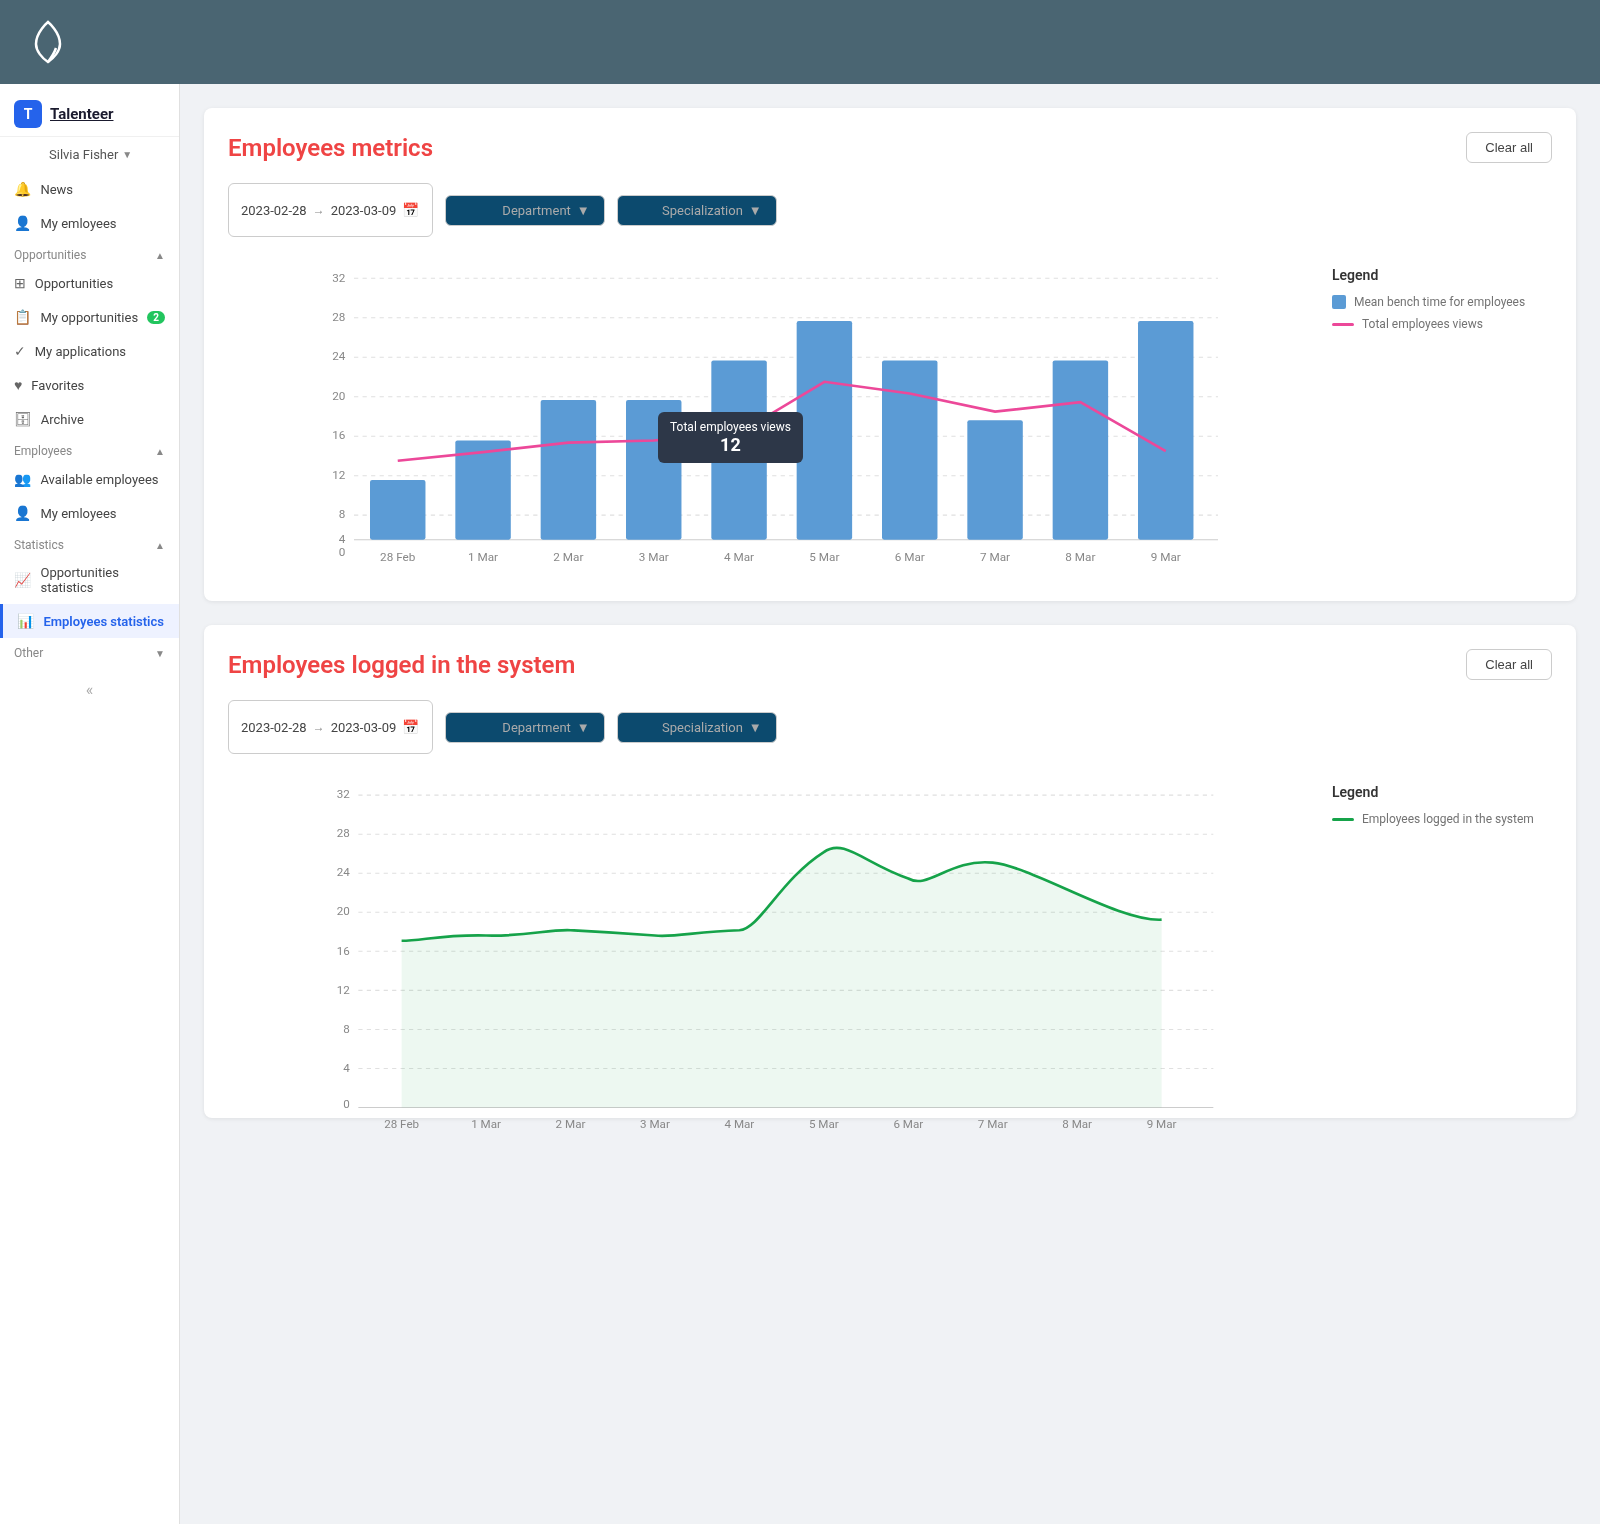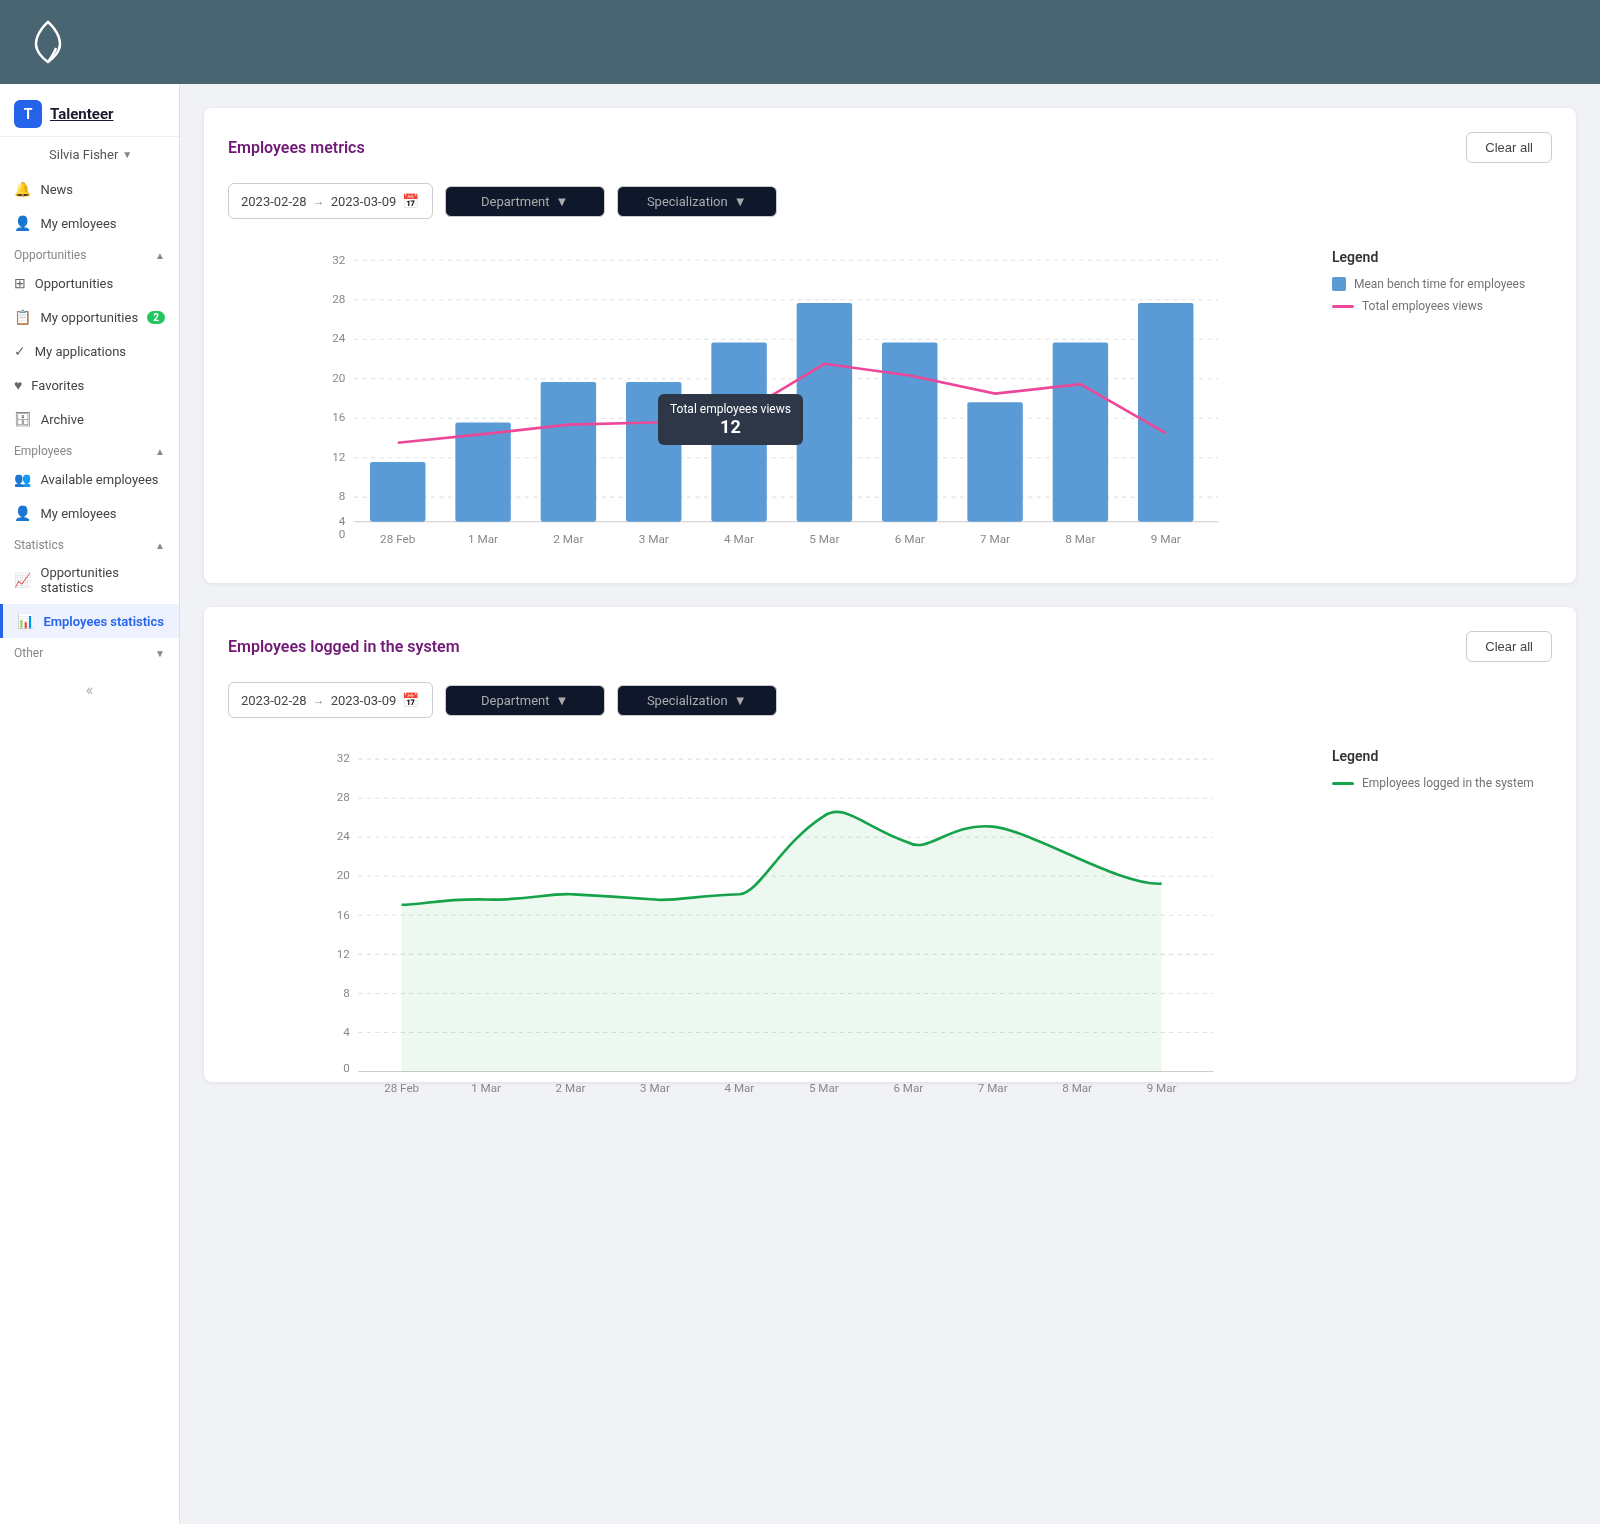--- a/index.html
+++ b/index.html
@@ -110,21 +110,21 @@
       padding: 24px;
       box-shadow: 0 1px 4px rgba(0,0,0,0.08);
     }
 
     .card-header {
       display: flex;
       justify-content: space-between;
       align-items: center;
       margin-bottom: 20px;
     }
-    .card-title { font-size: 16px; font-weight: 600; color: #701a75; }
+    .card-title { font-size: 24px; font-weight: 600; color: #ef4444; }
 
     .clear-btn {
       border: 1px solid #ccc;
       background: white;
       border-radius: 6px;
       padding: 7px 18px;
       font-size: 13px;
       cursor: pointer;
       color: #444;
     }
@@ -135,42 +135,42 @@
       margin-bottom: 20px;
       align-items: center;
     }
 
     .date-range {
       display: flex;
       align-items: center;
       gap: 6px;
       border: 1px solid #ccc;
       border-radius: 6px;
-      padding: 9px 12px;
+      padding: 18px 12px;
       font-size: 13px;
       color: #444;
       background: white;
       cursor: pointer;
     }
     .date-arrow { color: #888; font-size: 12px; }
     .cal-icon { color: #888; font-size: 14px; }
 
     .select-filter {
       display: flex;
       align-items: center;
       gap: 6px;
       border: 1px solid #ccc;
       border-radius: 6px;
       padding: 7px 14px;
       font-size: 13px;
       color: #aaa;
-      background: #0f172a;
+      background: #0c4a6e;
       cursor: pointer;
       min-width: 160px;
-      justify-content: center;
+      justify-content: flex-end;
     }
 
     .chart-area {
       display: flex;
       gap: 20px;
     }
 
     .chart-container {
       flex: 1;
       position: relative;

